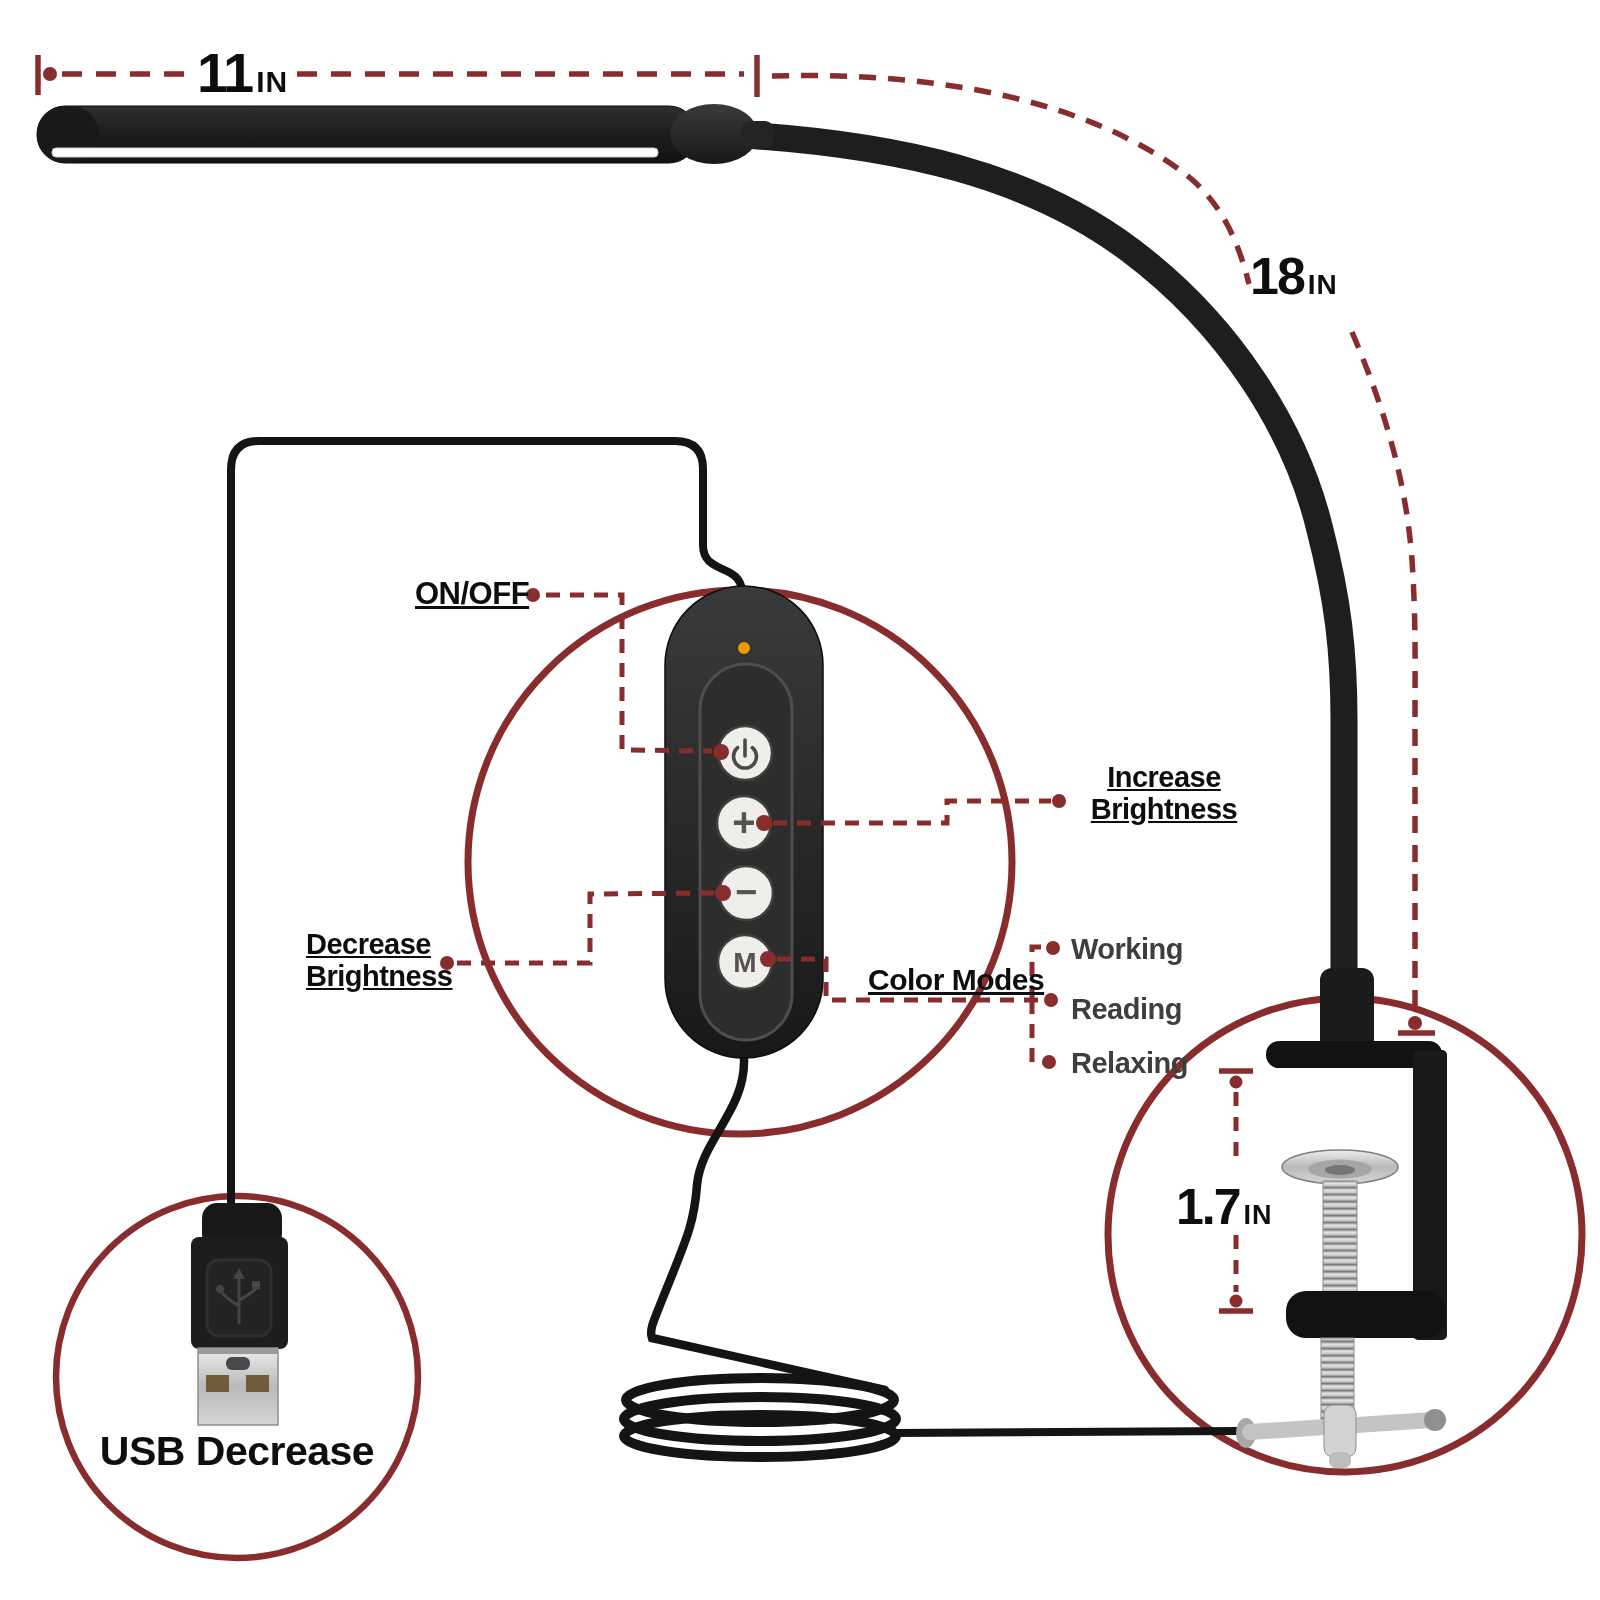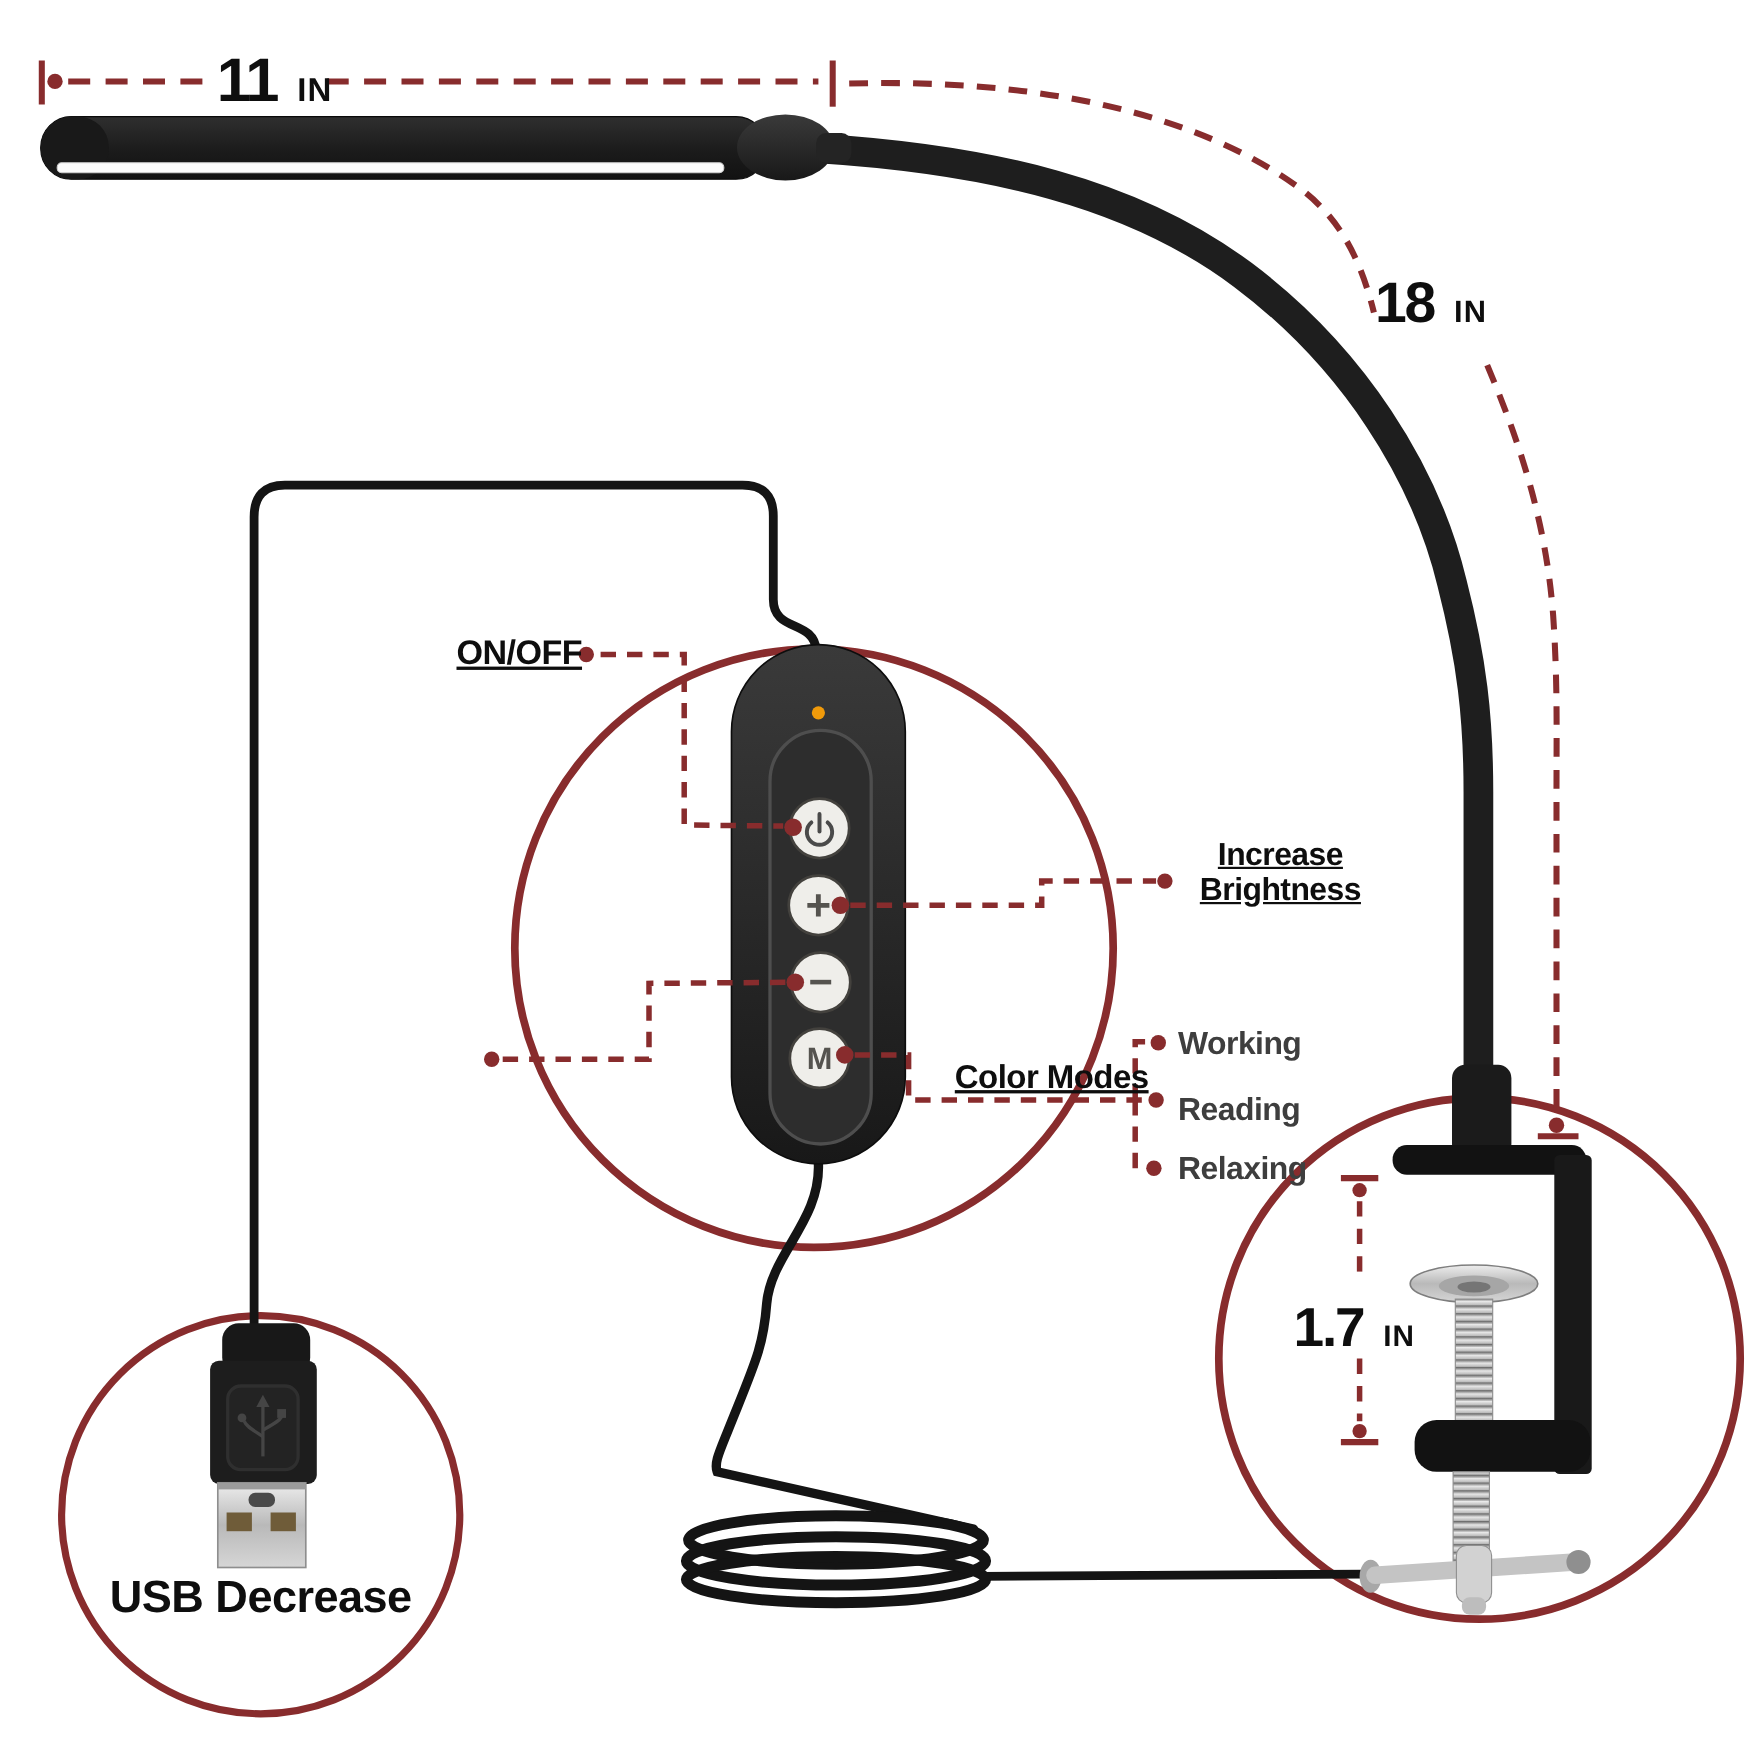--- a/index.html
+++ b/index.html
@@ -4,21 +4,21 @@
 <style>
   html,body{margin:0;padding:0;background:#ffffff;}
   .stage{
     position:relative;width:1600px;height:1600px;background:#ffffff;
     font-family:"Liberation Sans","DejaVu Sans",sans-serif;overflow:hidden;
   }
   .stage svg{position:absolute;left:0;top:0;}
   .label{position:absolute;font-weight:700;color:#0e0e0e;}
   .callout{font-size:29px;line-height:1.1;letter-spacing:-0.5px;text-decoration:underline;}
   .mode{font-size:29px;color:#3e3e3e;letter-spacing:-0.5px;white-space:nowrap;}
-  .dim{display:flex;align-items:baseline;gap:18px;white-space:nowrap;}
+  .dim{display:flex;align-items:baseline;gap:4px;white-space:nowrap;}
   .dim .val{letter-spacing:-2px;}
   .dim .unit{letter-spacing:1px;}
   .maroon-stroke{stroke:#882c2d;fill:none;}
   .dash-line{stroke:#882c2d;fill:none;stroke-width:5;stroke-dasharray:14 10;}
   .dot{fill:#882c2d;stroke:none;}
   .tick{stroke:#882c2d;stroke-width:5.5;fill:none;}
   .cable{stroke:#141414;fill:none;stroke-linecap:round;}
   .btn-glyph{fill:#55534f;font-weight:700;text-anchor:middle;}
 </style>
 </head>
@@ -190,20 +190,21 @@
 
   <div class="label dim" style="left:1176px;top:1178px;">
     <span class="val" style="font-size:50px;">1.7</span>
     <span class="unit" style="font-size:27px;">IN</span>
   </div>
 
   <div class="label callout" style="left:415px;top:577px;font-size:31px;">ON/OFF</div>
 
   <div class="label callout" style="left:1084px;top:762px;width:160px;text-align:center;">Increase Brightness</div>
 
+  <div class="label callout" style="left:306px;top:929px;width:170px;">Decrease Brightness</div>
 
   <div class="label callout" style="left:868px;top:963px;font-size:30px;white-space:nowrap;">Color Modes</div>
 
   <div class="label mode" style="left:1071px;top:933px;">Working</div>
   <div class="label mode" style="left:1071px;top:993px;">Reading</div>
   <div class="label mode" style="left:1071px;top:1047px;">Relaxing</div>
 
   <div class="label" style="left:237px;top:1428px;transform:translateX(-50%);font-size:41px;white-space:nowrap;letter-spacing:-0.5px;">USB Decrease</div>
 
 </div>

